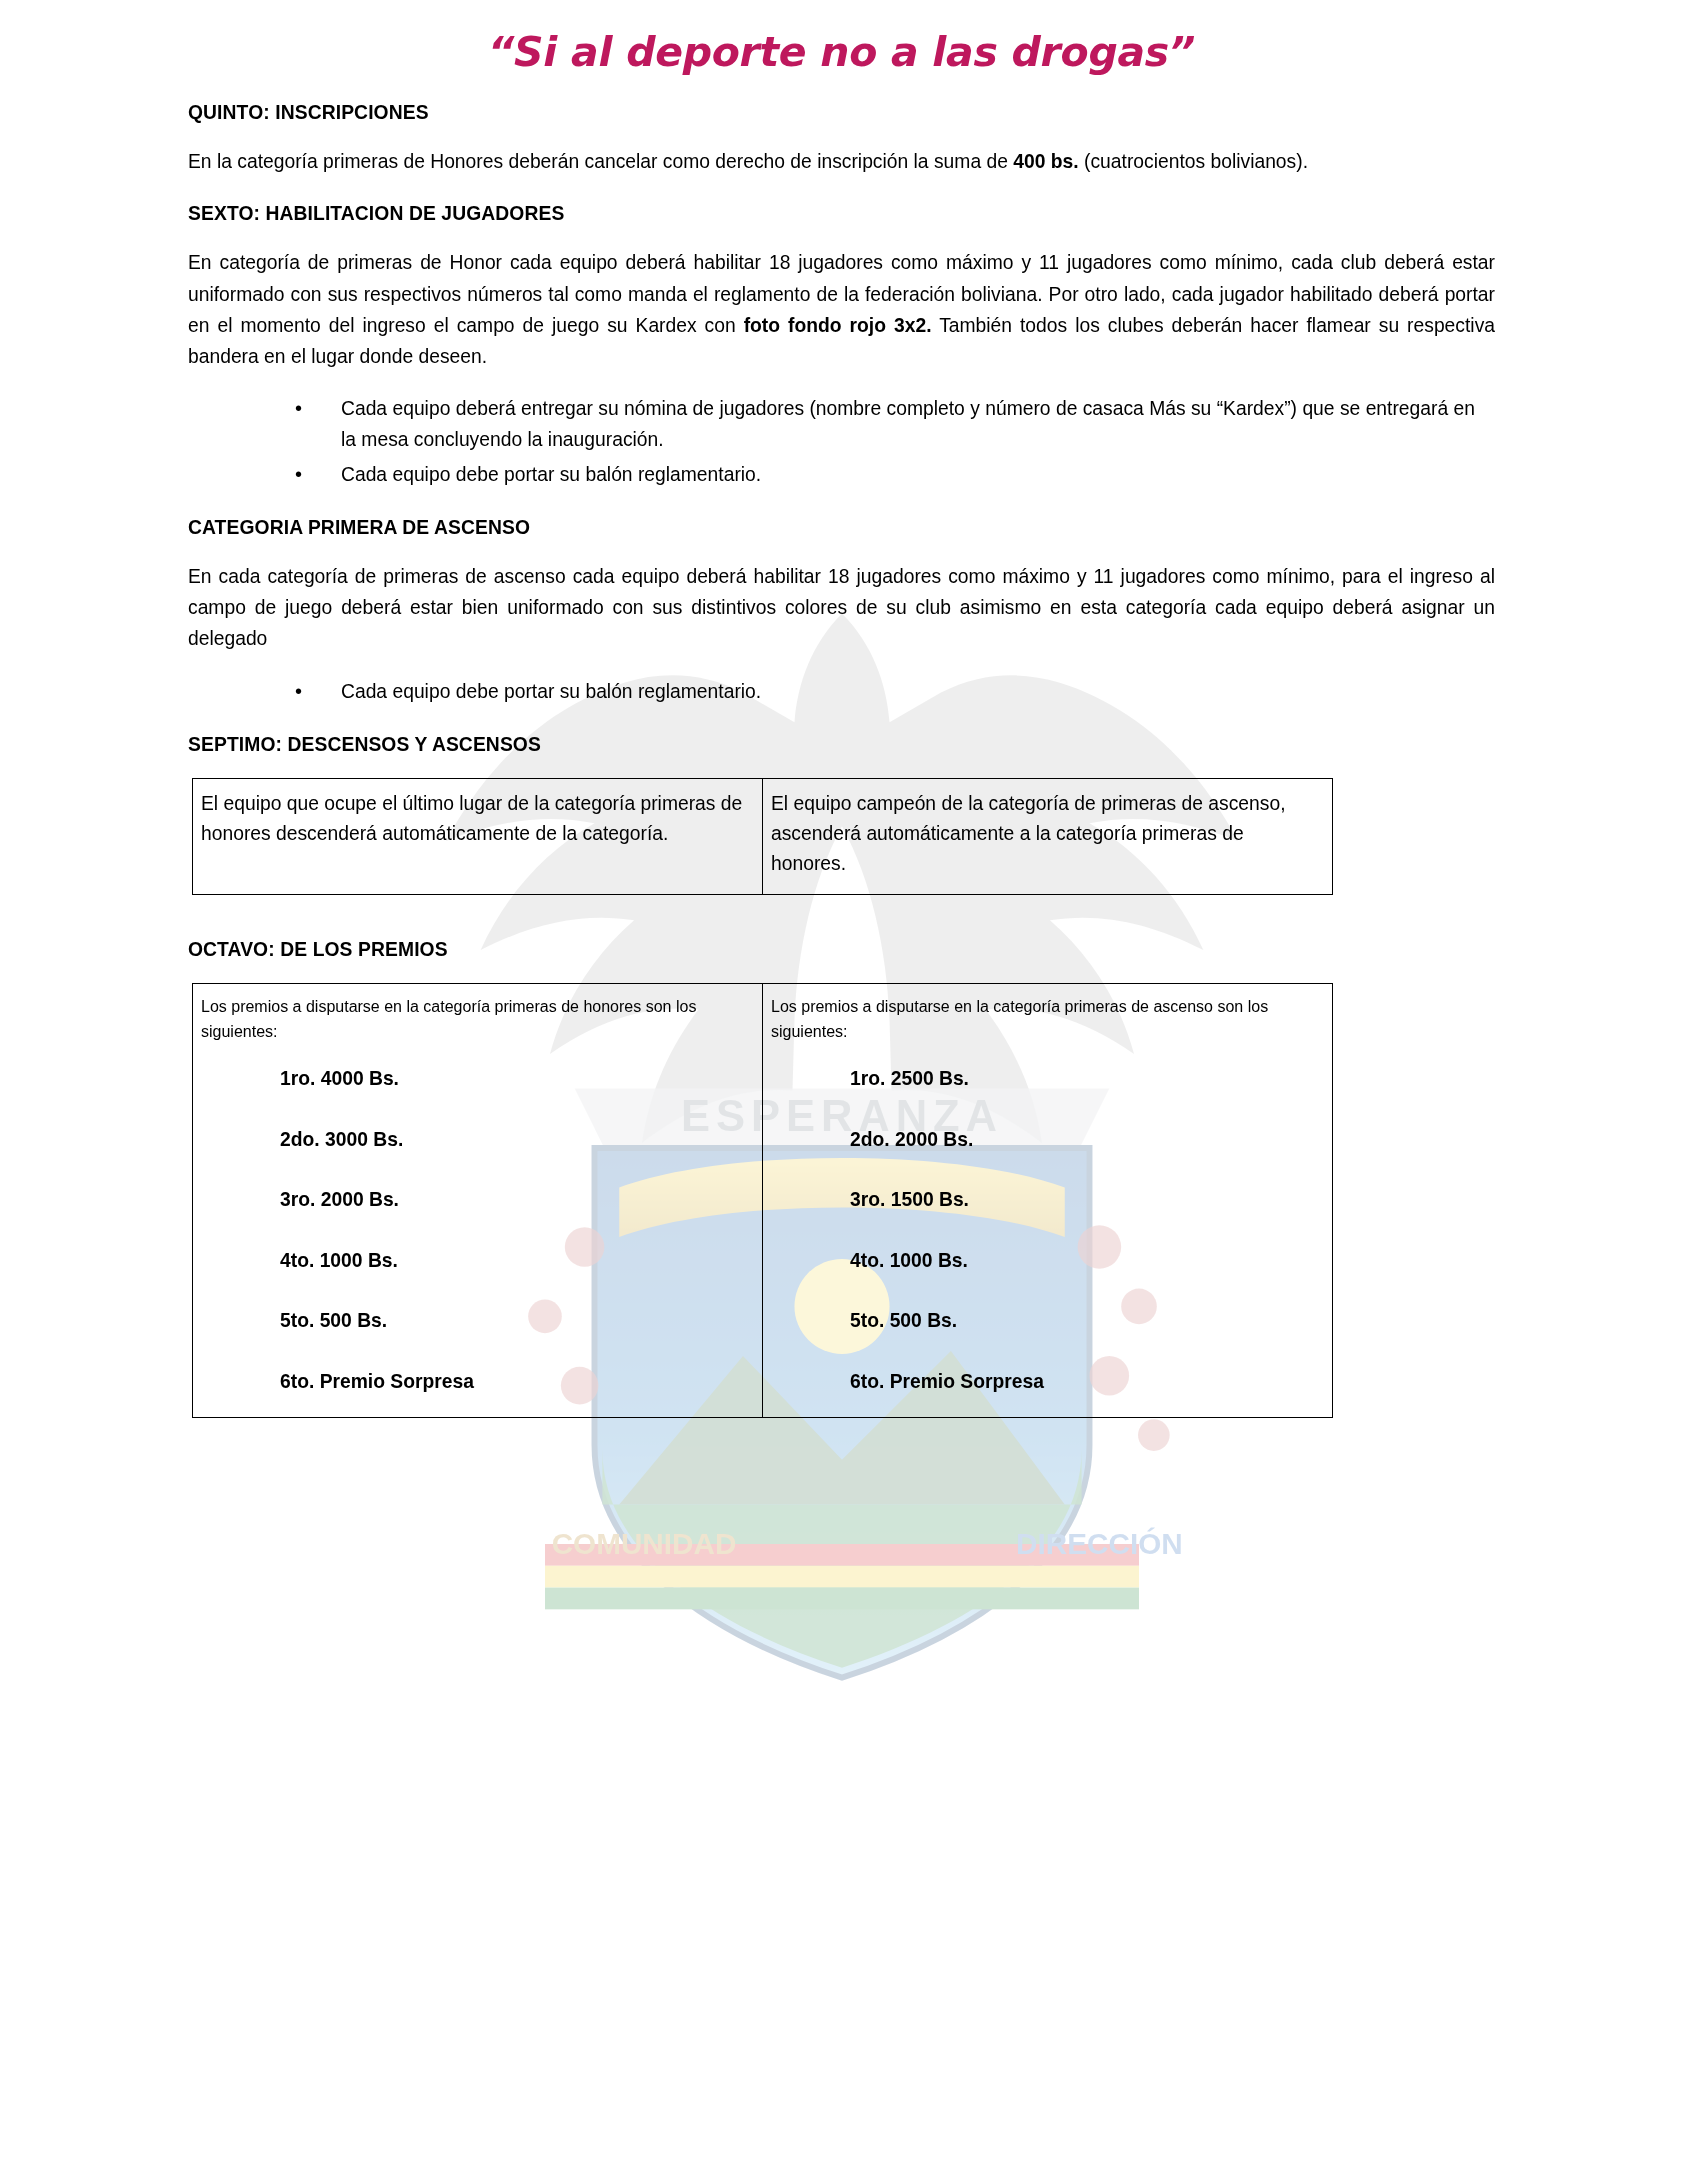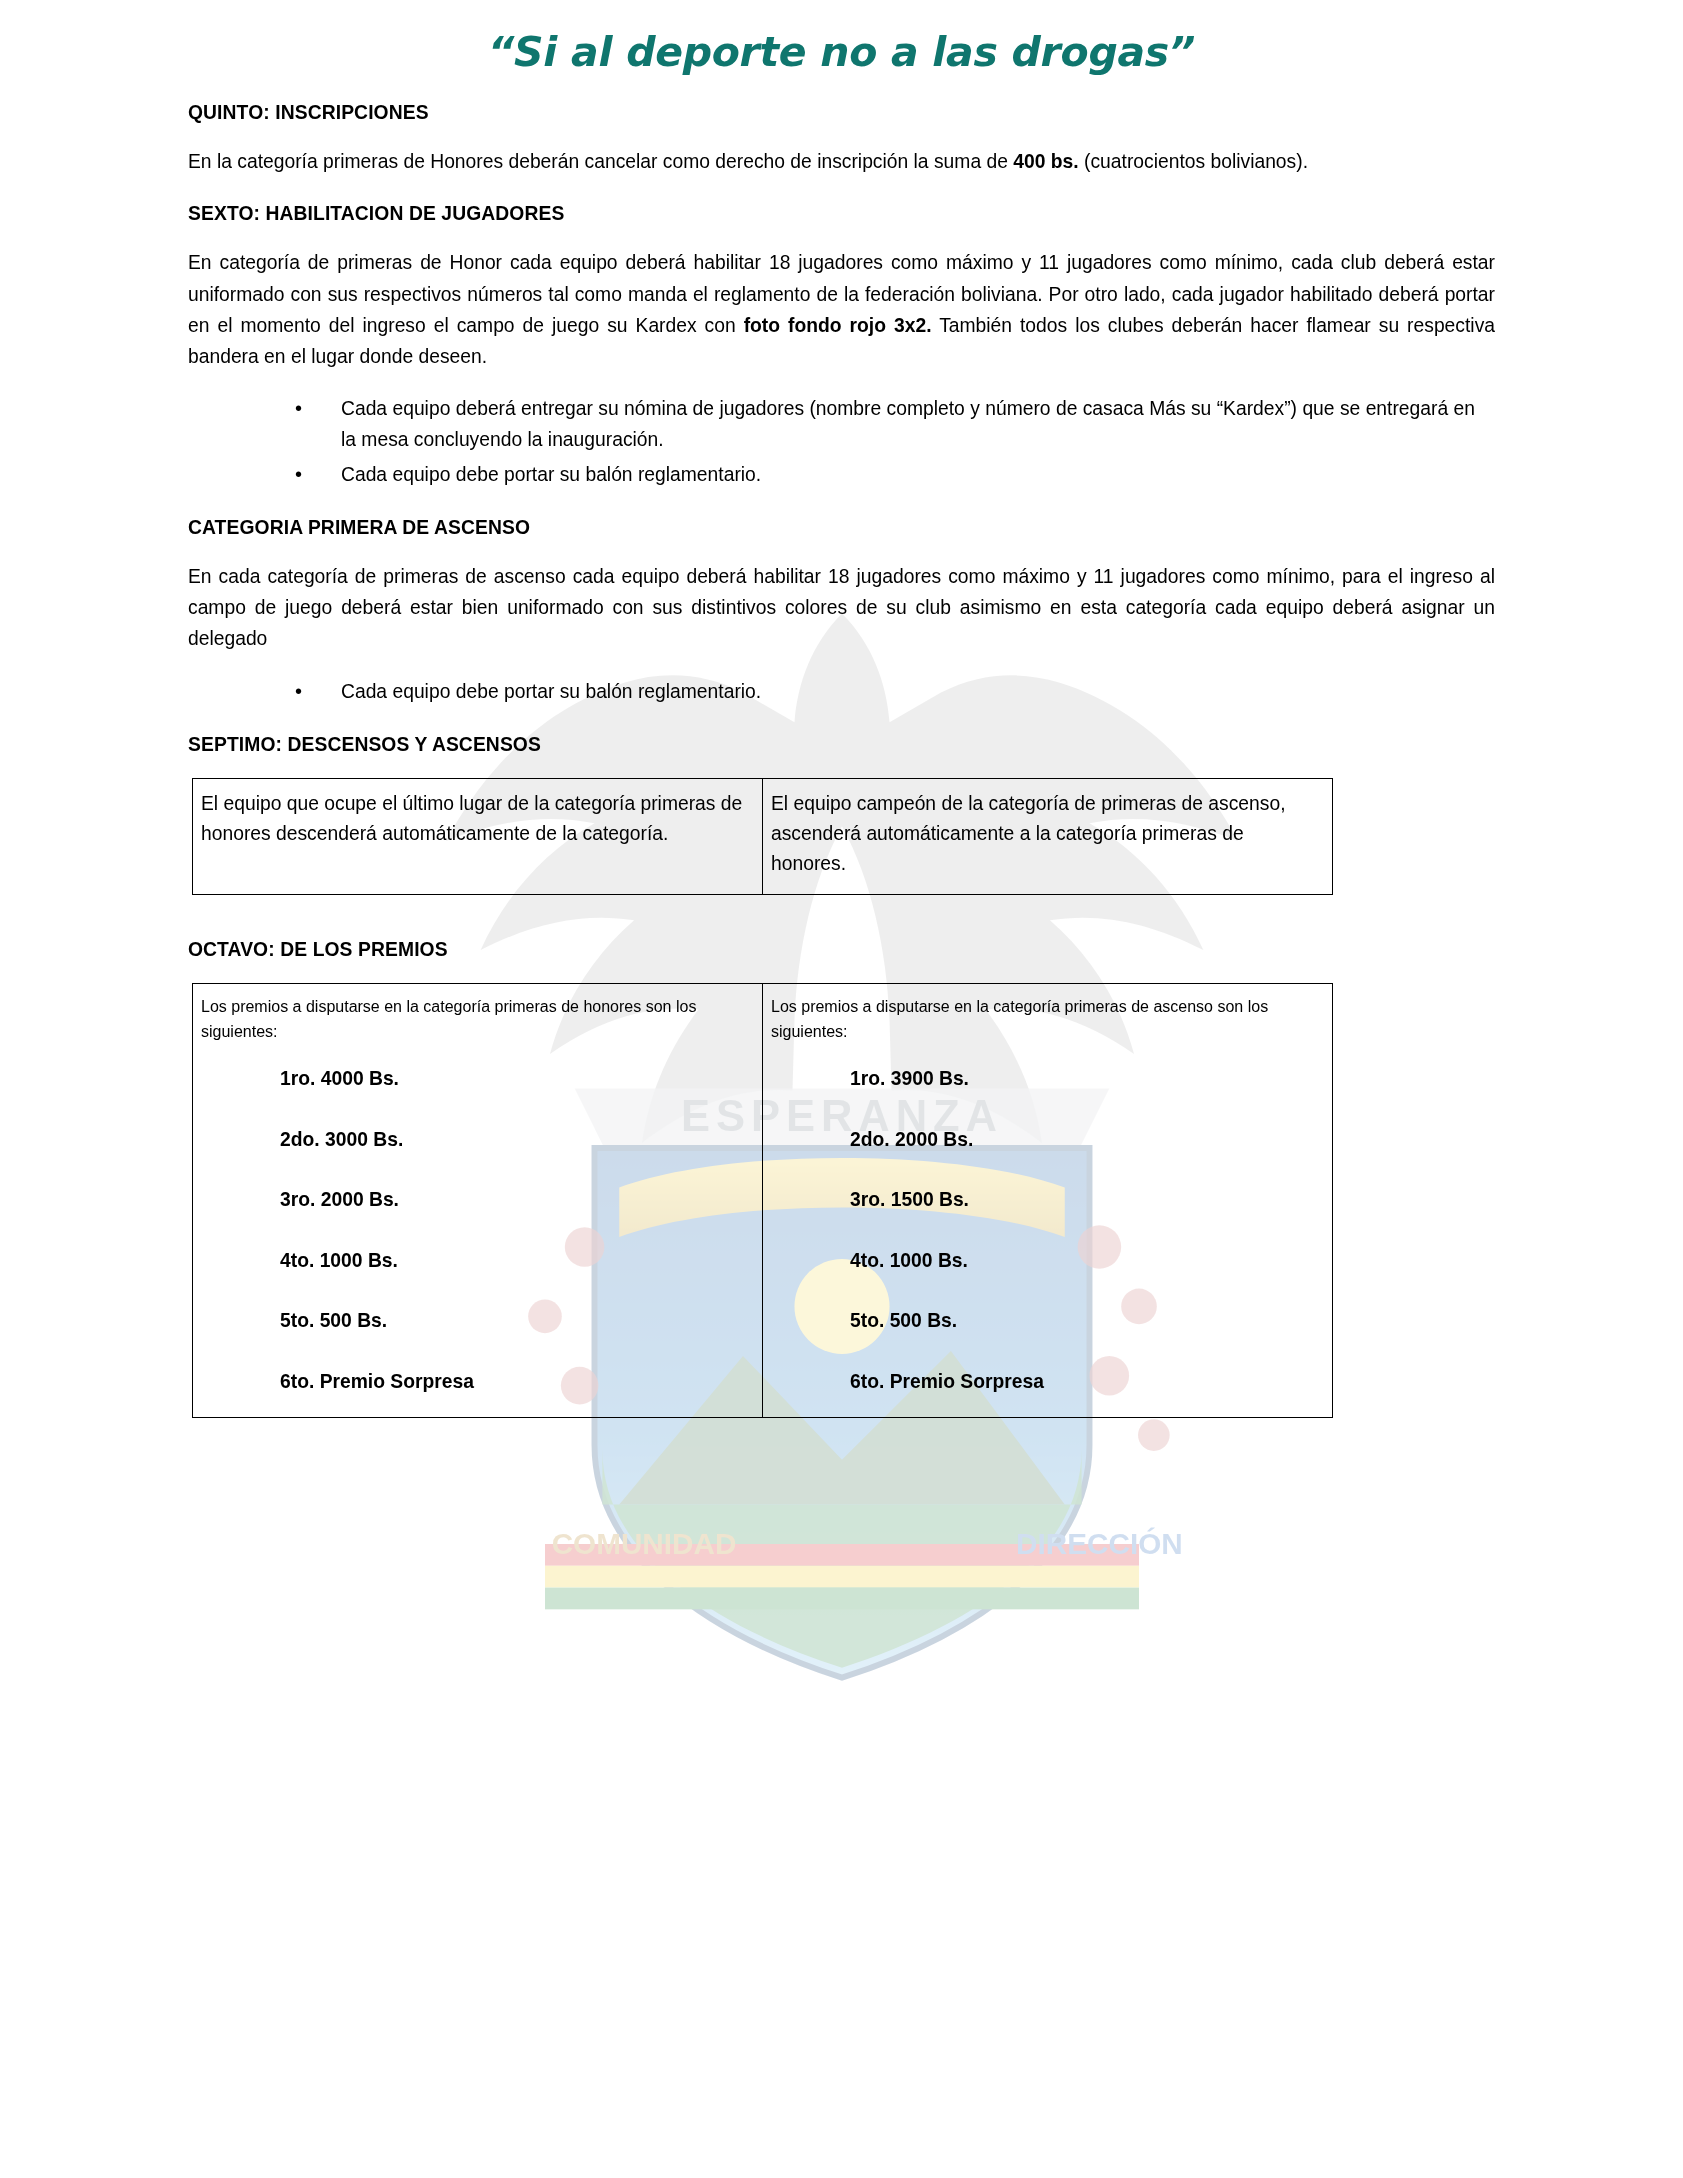--- a/index.html
+++ b/index.html
@@ -29,21 +29,21 @@
 
   .page {
     position: relative;
     z-index: 2;
     padding: 18px 188px 0 188px;
   }
 
   
   .doc-title {
     text-align: center;
-    color: #0f766e;
+    color: #be185d;
     font-family: "DejaVu Sans", sans-serif;
     font-style: italic;
     font-weight: bold;
     font-size: 41px;
     letter-spacing: -0.3px;
     margin: 10px 0 26px 0;
     white-space: nowrap;
   }
 
   h2.section {
@@ -225,21 +225,21 @@
           <li>2do. 3000 Bs.</li>
           <li>3ro. 2000 Bs.</li>
           <li>4to. 1000 Bs.</li>
           <li>5to. 500 Bs.</li>
           <li>6to. Premio Sorpresa</li>
         </ul>
       </td>
       <td class="col-b prize-cell">
         <div class="prize-head">Los premios a disputarse en la categoría primeras de ascenso son los siguientes:</div>
         <ul class="prize-list">
-          <li>1ro. 3900 Bs.</li>
+          <li>1ro. 2500 Bs.</li>
           <li>2do. 2000 Bs.</li>
           <li>3ro. 1500 Bs.</li>
           <li>4to. 1000 Bs.</li>
           <li>5to. 500 Bs.</li>
           <li>6to. Premio Sorpresa</li>
         </ul>
       </td>
     </tr>
   </tbody>
     </table>

